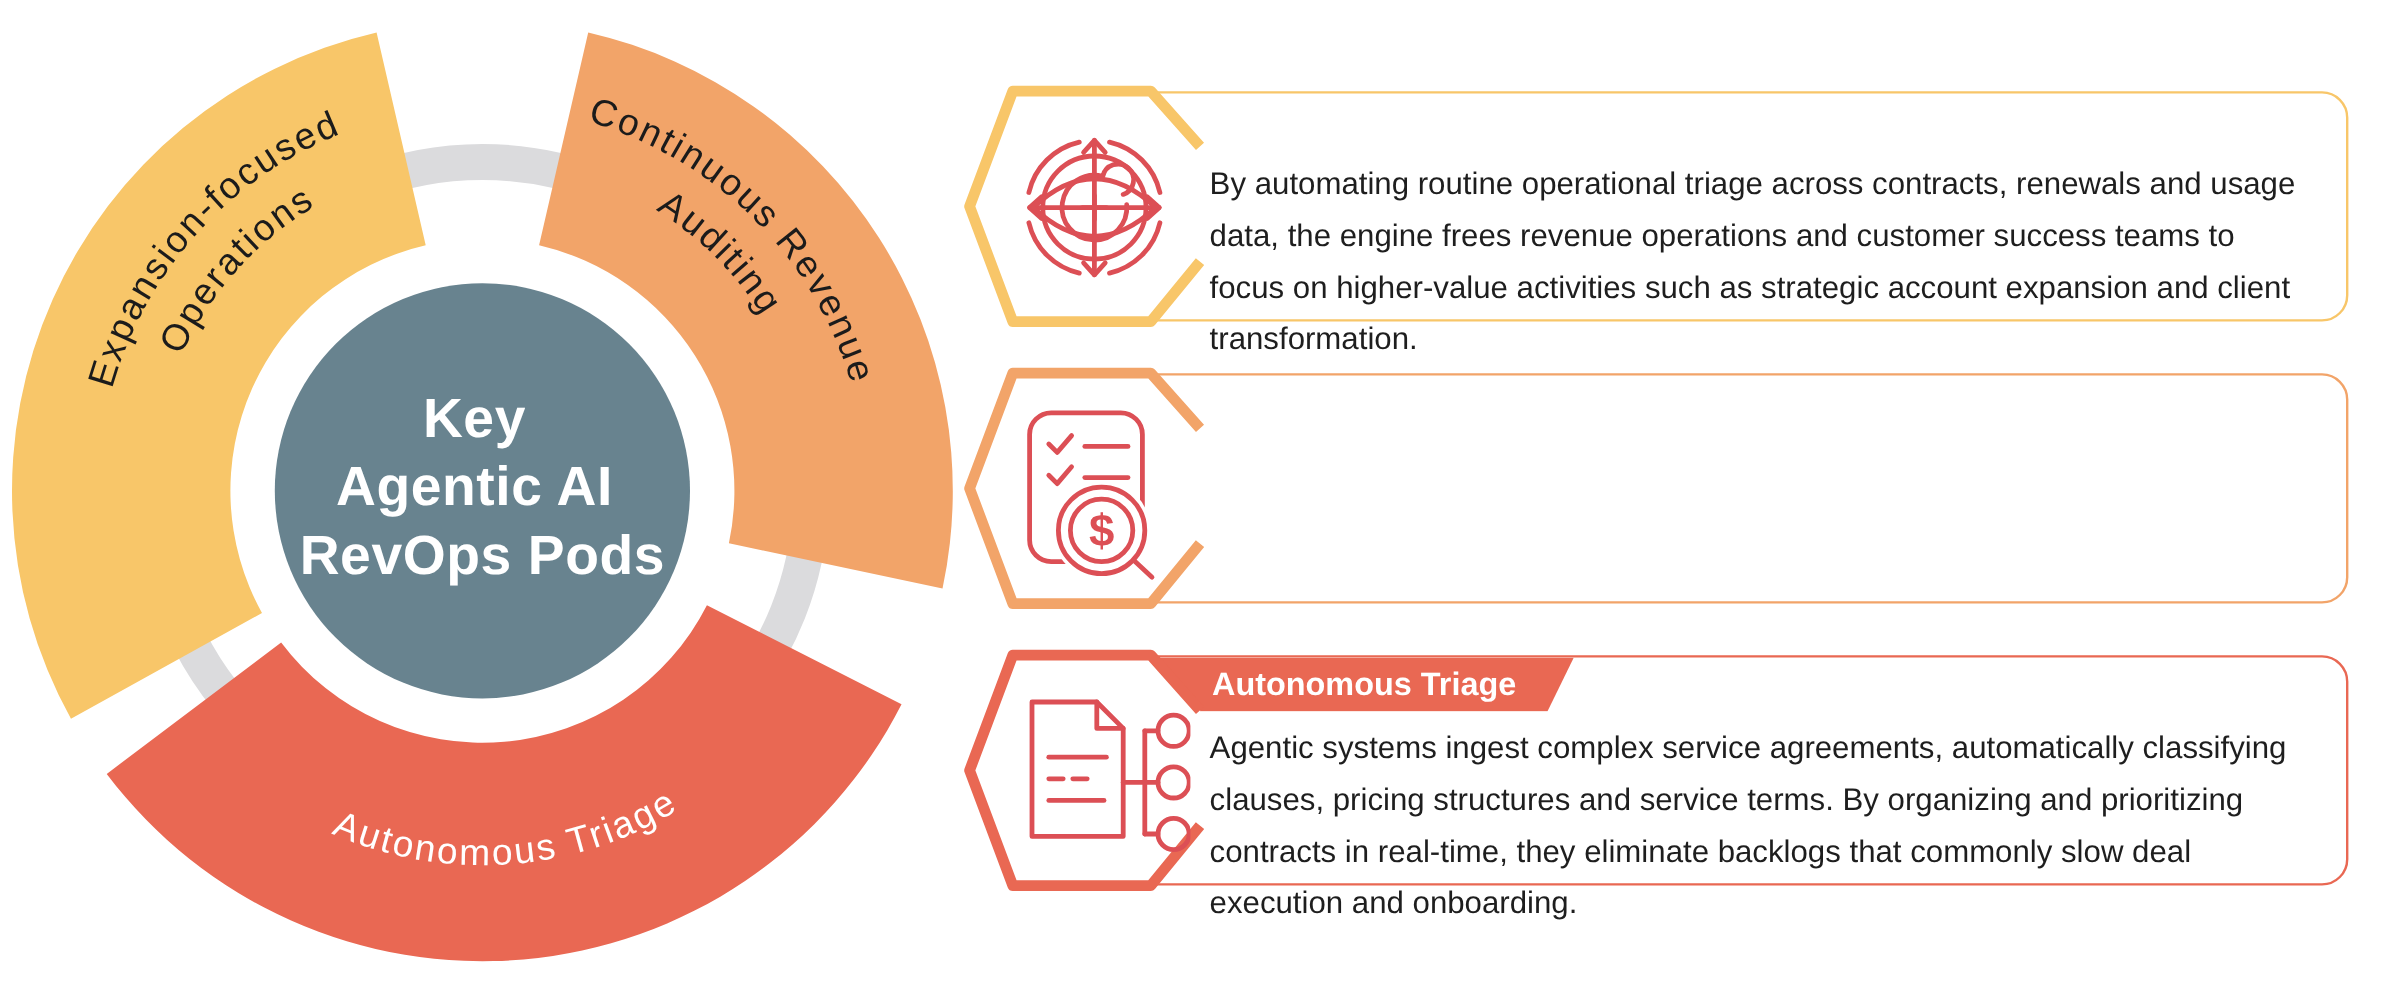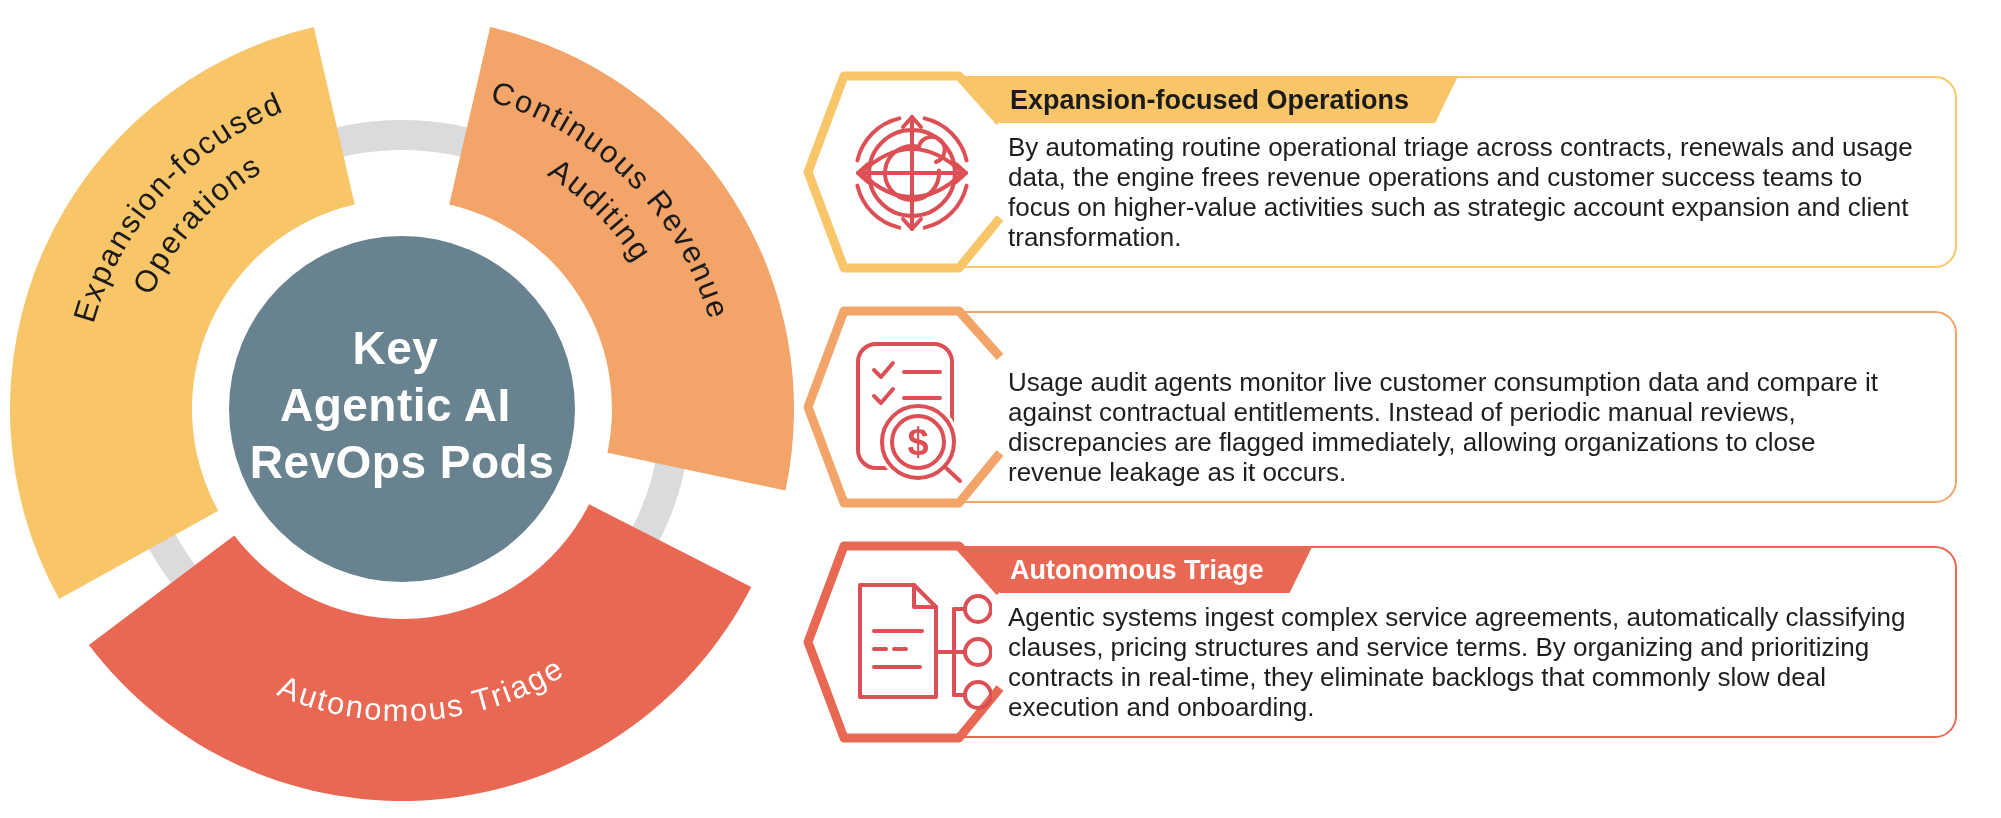--- a/index.html
+++ b/index.html
@@ -24,21 +24,21 @@
     background:var(--accent);
     clip-path:polygon(14px 0, 100% 0, calc(100% - 22px) 100%, 48px 100%);
     display:inline-block;white-space:nowrap;
   }
   .banner-title{
     display:inline-block;padding:0 48px 0 60px;line-height:45px;
     font-size:27px;font-weight:700;color:var(--title-color);
   }
   .card-body{
     position:absolute;left:206px;top:64px;width:905px;
-    font-size:26px;line-height:30px;color:#1e1e1e;
+    font-size:26px;line-height:43px;color:#1e1e1e;
   }
   .hex-svg{position:absolute;left:0;top:0;}
   .icon-svg{position:absolute;left:40px;top:33px;}
   .hex-outline{fill:#ffffff;stroke:var(--accent);stroke-width:9;stroke-linejoin:round;}
   .ic{fill:none;stroke:var(--icon-stroke);stroke-width:4;stroke-linecap:round;stroke-linejoin:round;}
   .ic-fill{fill:var(--icon-stroke);stroke:none;font-weight:700;}
 </style>
 </head>
 <body style="--icon-stroke: #DC4F55;">
 
@@ -77,23 +77,20 @@
   <circle id="center-circle" cx="402" cy="409" r="173" fill="#68838F"></circle>
   <text id="center-text" class="center-title" text-anchor="middle" fill="#ffffff">
     <tspan x="402" y="364">Key</tspan>
     <tspan x="402" y="421">Agentic AI</tspan>
     <tspan x="402" y="478">RevOps Pods</tspan>
   </text>
 </svg>
 
 <div class="card" id="card-0" style="top: 68px; --accent: #F8C669; --title-color: #1b1b1b;">
   <div class="card-box"></div>
-  <div class="banner">
-    <span class="banner-title">Expansion-focused Operations</span>
-  </div>
   <svg class="hex-svg" width="212" height="208" viewBox="0 0 212 208">
     <path class="hex-outline" d="M198,54 L157,8 L42,8 L6,104 L42,200 L157,200 L198,150"></path>
   </svg>
   <svg class="icon-svg" width="140" height="140" viewBox="0 0 140 140">
     <path class="ic" d="M70,16 V128"></path>
     <path class="ic" d="M61,26 L70,16 L79,26"></path>
     <path class="ic" d="M61,118 L70,128 L79,118"></path>
     <path class="ic" d="M16,72 H124"></path>
     <path class="ic" d="M26,63 L16,72 L26,81"></path>
     <path class="ic" d="M114,63 L124,72 L114,81"></path>
@@ -120,21 +117,20 @@
     <path class="ic" d="M32,34 l7,7 12,-14"></path>
     <path class="ic" d="M32,60 l7,7 12,-14"></path>
     <path class="ic" d="M62,36 H98"></path>
     <path class="ic" d="M62,62 H98"></path>
     <circle cx="76" cy="106" r="41" fill="#ffffff" stroke="none"></circle>
     <circle class="ic" cx="76" cy="106" r="36"></circle>
     <circle class="ic" cx="76" cy="106" r="26"></circle>
     <text class="ic-fill" x="76" y="119" text-anchor="middle" font-size="38">$</text>
     <path class="ic" d="M103,131 L118,145" stroke-width="11"></path>
   </svg>
-  <div class="card-body">Usage audit agents monitor live customer consumption data and compare it against contractual entitlements. Instead of periodic manual reviews, discrepancies are flagged immediately, allowing organizations to close revenue leakage as it occurs.</div>
 </div>
 
 <div class="card" id="card-2" style="top: 538px; --accent: #E96853; --title-color: #ffffff;">
   <div class="card-box"></div>
   <div class="banner">
     <span class="banner-title">Autonomous Triage</span>
   </div>
   <svg class="hex-svg" width="212" height="208" viewBox="0 0 212 208">
     <path class="hex-outline" d="M198,54 L157,8 L42,8 L6,104 L42,200 L157,200 L198,150"></path>
   </svg>

